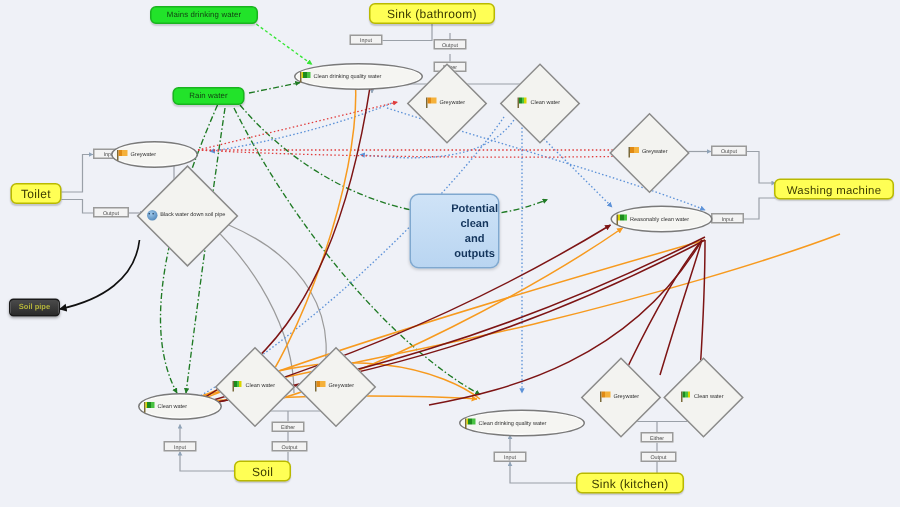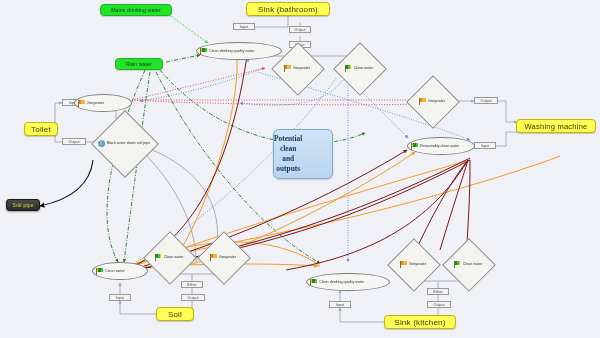--- a/index.html
+++ b/index.html
@@ -42,24 +42,25 @@
     display:flex;align-items:center;justify-content:center;
     font-size:5px;font-weight:bold;
     box-shadow:0 1px 2px rgba(0,0,0,.35);
   }
 
   
   .legend{
     background:linear-gradient(#cfe3f7,#b9d5f1);
     border:1px solid #7fa8cf;border-radius:6px;
     color:#14355c;text-align:center;
-    display:flex;align-items:center;justify-content:flex-start;
-    font-family:Liberation Serif, serif;
+    display:flex;align-items:center;justify-content:flex-end;
+    font-family:Liberation Sans, sans-serif;
     font-size:7.4px;font-weight:bold;line-height:1.35;
     box-shadow:0 1px 2px rgba(0,0,0,.16);
+    padding-left:33px;
   }
 
   
   .port{
     background:#f3f3f3;border:1px solid #9a9a9a;
     color:#4a4a4a;font-size:3.6px;
     display:flex;align-items:center;justify-content:center;
     height:7px;
   }
 
@@ -237,21 +238,21 @@
   </div>
 
   <div class="node dark" style="left:6px;top:199px;width:34px;height:12px;">
     <span>Soil pipe</span>
   </div>
 
   <div class="node fixture" style="left:246px;top:2px;width:84px;height:14px;font-size:8px;">
     <span>Sink (bathroom)</span>
   </div>
 
-  <div class="node fixture" style="left:24px;top:122px;width:34px;height:14px;font-size:8px;">
+  <div class="node fixture" style="left:7px;top:122px;width:34px;height:14px;font-size:8px;">
     <span>Toilet</span>
   </div>
 
   <div class="node fixture" style="left:516px;top:119px;width:80px;height:14px;font-size:7.6px;">
     <span>Washing machine</span>
   </div>
 
   <div class="node fixture" style="left:156px;top:307px;width:38px;height:14px;font-size:8px;">
     <span>Soil</span>
   </div>

